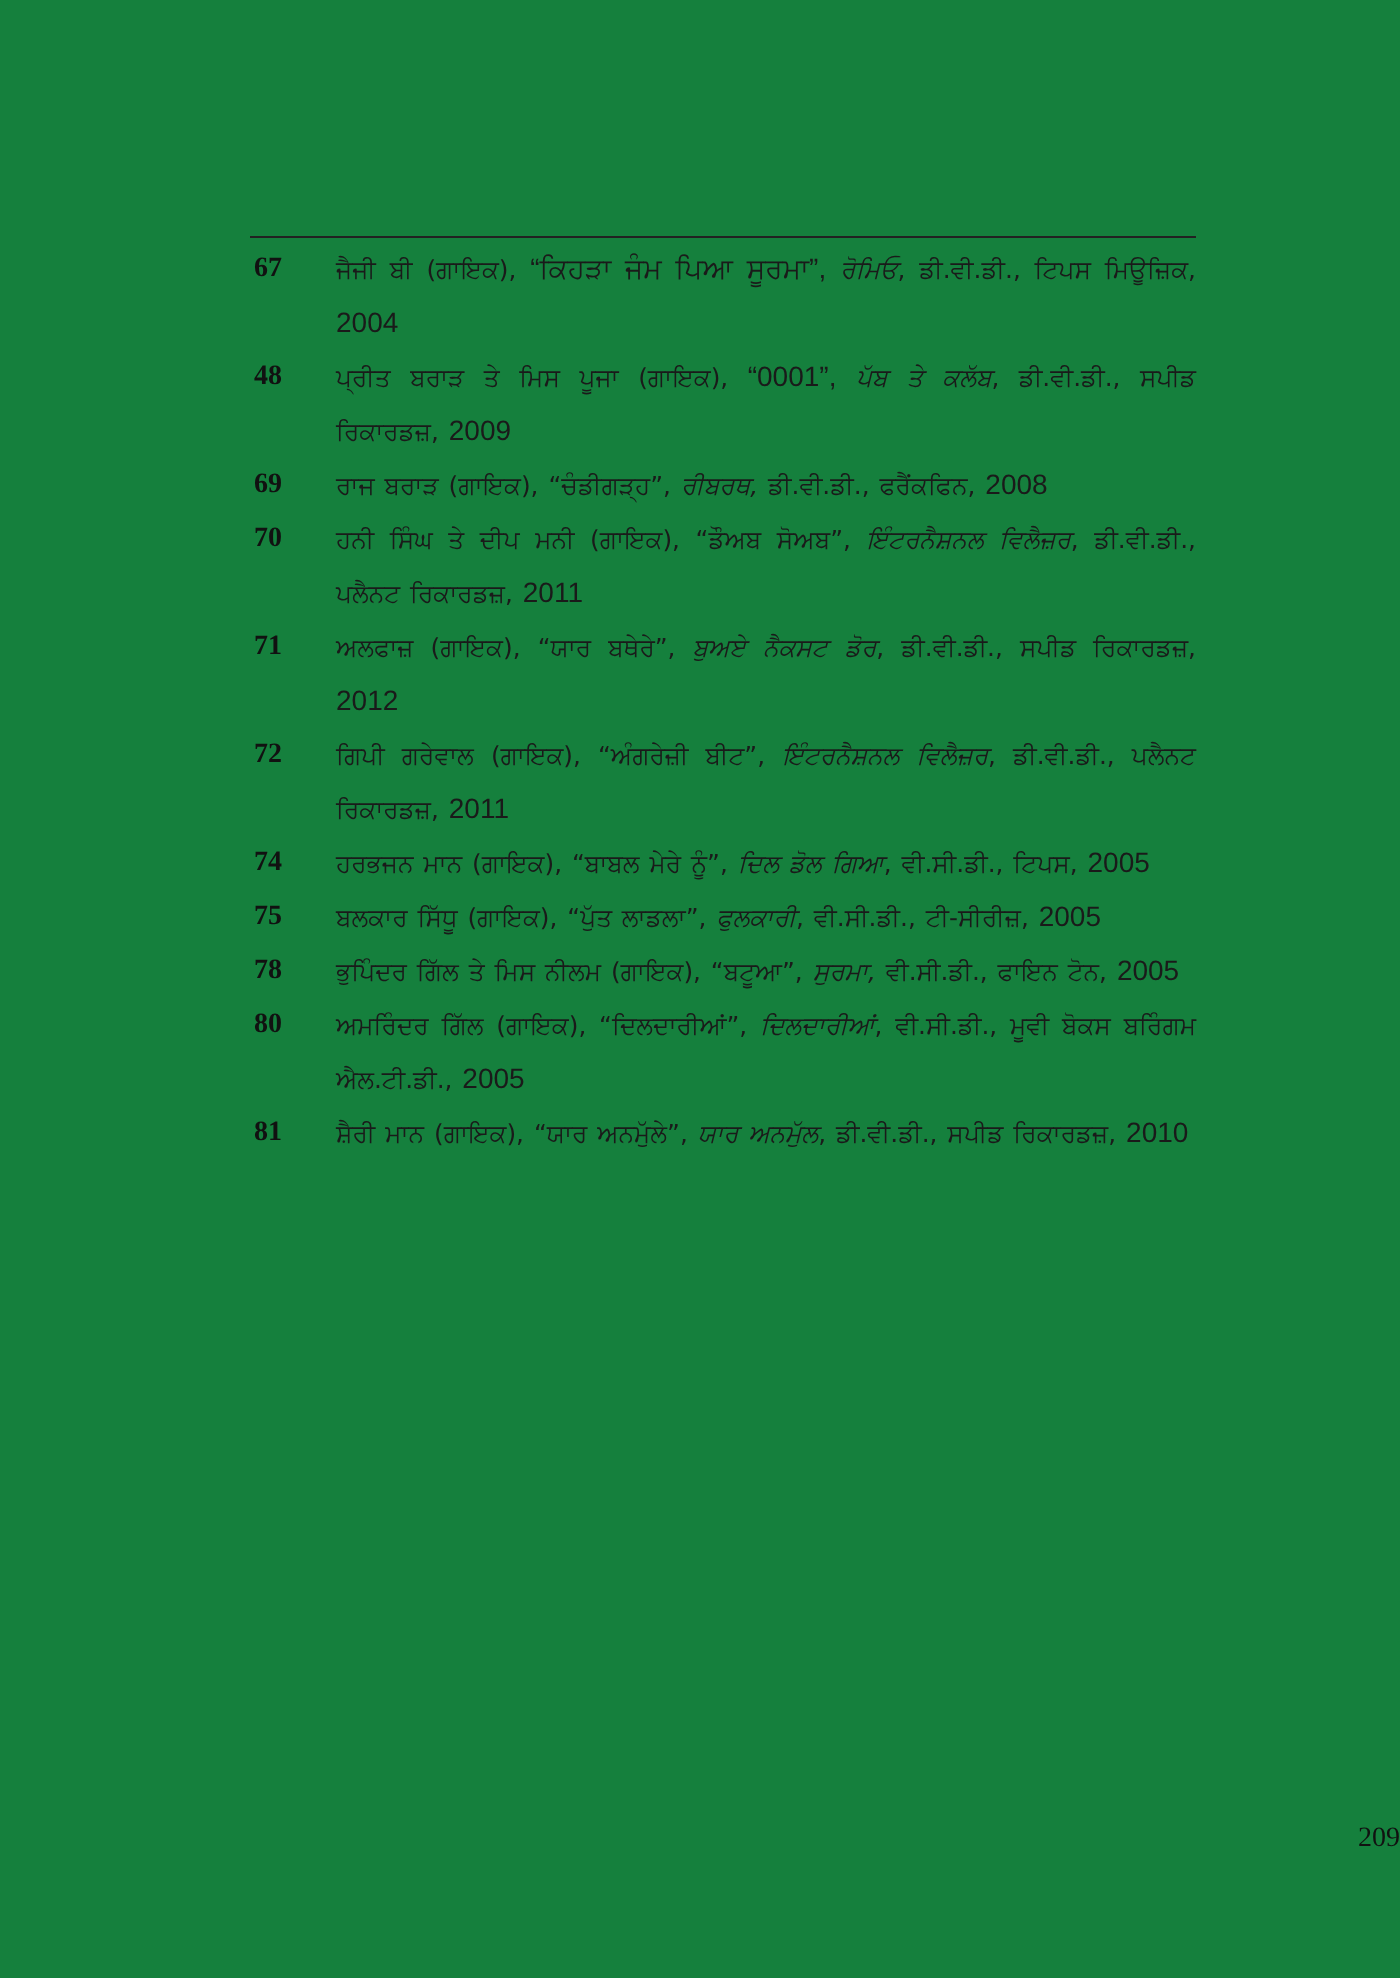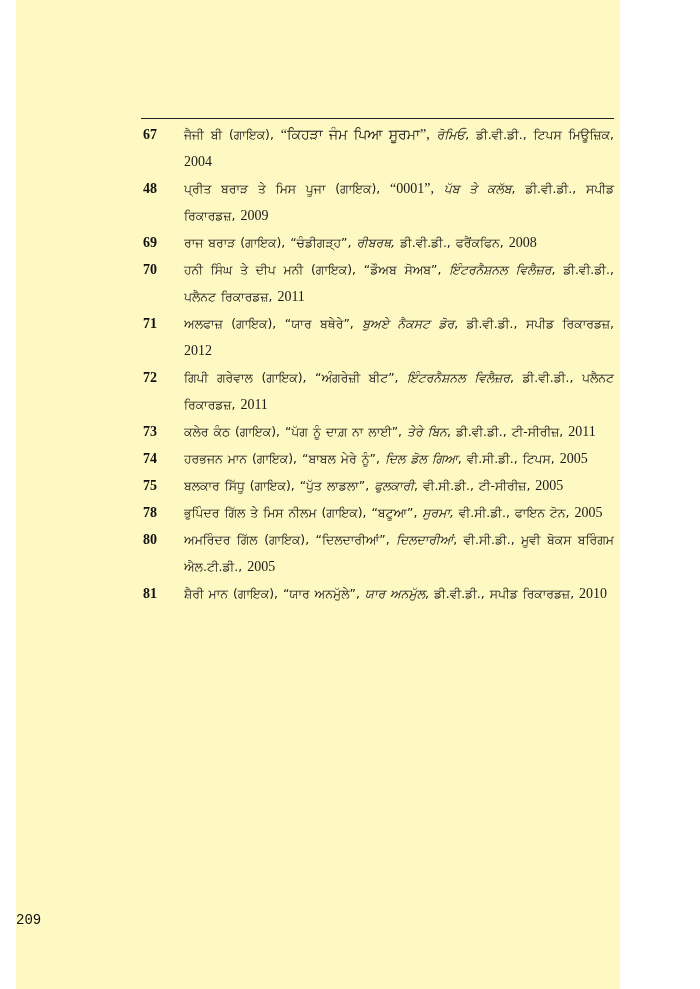--- a/index.html
+++ b/index.html
@@ -10,23 +10,23 @@
     body {
       width: 700px;
       height: 989px;
       position: relative;
       overflow: hidden;
       font-family: "DejaVu Sans", sans-serif;
       color: #1a1a1a;
     }
     .page {
       position: absolute;
-      left: 16px; top: 0;
-      width: 604px; height: 989px;
-      background: #fef9c3;
+      left: 0; top: 0;
+      width: 700px; height: 989px;
+      background: #15803d;
     }
     .rule {
       position: absolute;
       left: 125px;
       top: 118px;
       width: 473px;
       height: 0;
       border-top: 1px solid #222;
     }
     .entries {
@@ -53,34 +53,34 @@
       font-family: "Liberation Serif", serif;
       font-weight: bold;
       font-size: 14px;
       color: #111;
     }
     .entry .txt {
       display: block;
       word-spacing: 1px;
     }
     .latin {
-      font-family: Liberation Serif, serif;
+      font-family: Liberation Sans, sans-serif;
       font-size: 14px;
     }
     .title {
       font-weight: normal;
       font-style: italic;
     }
     .page-number {
       position: absolute;
       left: 0;
       width: 700px;
       top: 912px;
-      text-align: left;
-      font-family: Liberation Mono, monospace;
+      text-align: right;
+      font-family: Liberation Serif, serif;
       font-size: 14px;
       color: #111;
     }
   </style>
 </head>
 <body>
 
 <div class="page">
   <div class="rule"></div>
 
@@ -103,24 +103,20 @@
     </li>
     <li class="entry">
       <span class="num">71</span>
       <span class="txt"><span>ਅਲਫਾਜ਼ (ਗਾਇਕ),</span> <span>“ਯਾਰ ਬਥੇਰੇ”,</span> <span class="title">ਬੁਅਏ ਨੈਕਸਟ ਡੋਰ</span><span>, ਡੀ.ਵੀ.ਡੀ., ਸਪੀਡ ਰਿਕਾਰਡਜ਼,</span> <span class="latin">2012</span></span>
     </li>
     <li class="entry">
       <span class="num">72</span>
       <span class="txt"><span>ਗਿਪੀ ਗਰੇਵਾਲ (ਗਾਇਕ),</span> <span>“ਅੰਗਰੇਜ਼ੀ ਬੀਟ”,</span> <span class="title">ਇੰਟਰਨੈਸ਼ਨਲ ਵਿਲੈਜ਼ਰ</span><span>, ਡੀ.ਵੀ.ਡੀ., ਪਲੈਨਟ ਰਿਕਾਰਡਜ਼,</span> <span class="latin">2011</span></span>
     </li>
     <li class="entry">
-      <span class="num">73</span>
-      <span class="txt"><span>ਕਲੇਰ ਕੰਠ (ਗਾਇਕ),</span> <span>“ਪੱਗ ਨੂੰ ਦਾਗ਼ ਨਾ ਲਾਈ”,</span> <span class="title">ਤੇਰੇ ਬਿਨ</span><span>, ਡੀ.ਵੀ.ਡੀ., ਟੀ-ਸੀਰੀਜ਼,</span> <span class="latin">2011</span></span>
-    </li>
-    <li class="entry">
       <span class="num">74</span>
       <span class="txt"><span>ਹਰਭਜਨ ਮਾਨ (ਗਾਇਕ),</span> <span>“ਬਾਬਲ ਮੇਰੇ ਨੂੰ”,</span> <span class="title">ਦਿਲ ਡੋਲ ਗਿਆ</span><span>, ਵੀ.ਸੀ.ਡੀ., ਟਿਪਸ,</span> <span class="latin">2005</span></span>
     </li>
     <li class="entry">
       <span class="num">75</span>
       <span class="txt"><span>ਬਲਕਾਰ ਸਿੱਧੂ (ਗਾਇਕ),</span> <span>“ਪੁੱਤ ਲਾਡਲਾ”,</span> <span class="title">ਫੁਲਕਾਰੀ</span><span>, ਵੀ.ਸੀ.ਡੀ., ਟੀ-ਸੀਰੀਜ਼,</span> <span class="latin">2005</span></span>
     </li>
     <li class="entry">
       <span class="num">78</span>
       <span class="txt"><span>ਭੁਪਿੰਦਰ ਗਿੱਲ ਤੇ ਮਿਸ ਨੀਲਮ (ਗਾਇਕ),</span> <span>“ਬਟੂਆ”,</span> <span class="title">ਸੁਰਮਾ,</span><span> ਵੀ.ਸੀ.ਡੀ., ਫਾਇਨ ਟੋਨ,</span> <span class="latin">2005</span></span>

